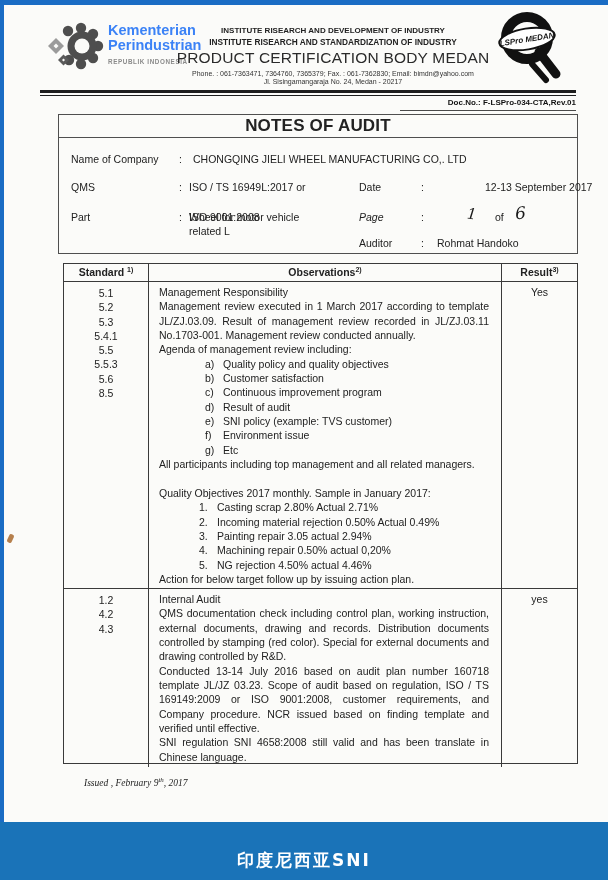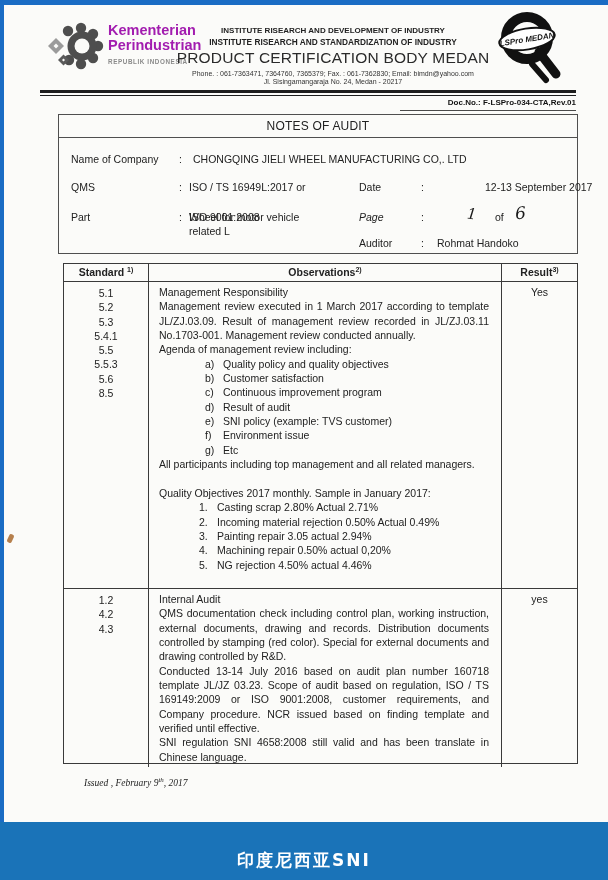--- a/index.html
+++ b/index.html
@@ -8,39 +8,39 @@
     background:#fbfbf9;
     font-family:"Liberation Sans", sans-serif;
     color:#222;
   }
   .edge-top{position:absolute;top:0;left:0;width:608px;height:5px;}
   .edge-left{position:absolute;top:0;left:0;width:4px;height:880px;}
 
   
   .gear-logo{position:absolute;left:44px;top:16px;}
   .ministry{position:absolute;left:108px;top:23px;line-height:15px;}
-  .ministry .l1,.ministry .l2{font-size:14.5px;font-weight:bold;color:#a21caf;}
+  .ministry .l1,.ministry .l2{font-size:14.5px;font-weight:bold;color:#3b82f6;}
   .ministry .l3{font-size:6.3px;letter-spacing:.6px;color:#8a8a8a;margin-top:1px;font-weight:bold;}
   .institute{position:absolute;left:168px;top:26px;width:330px;text-align:center;}
   .institute .i1{font-size:8px;font-weight:bold;}
   .institute .i2{font-size:8.3px;font-weight:bold;margin-top:2px;}
   .institute .i3{font-size:15.5px;font-weight:500;margin-top:2px;letter-spacing:.2px;color:#2a2a2a;}
   .institute .i4{font-size:7px;margin-top:3px;color:#333;}
   .institute .i5{font-size:7px;margin-top:1px;color:#333;}
   .lspro-logo{position:absolute;left:494px;top:8px;}
 
   .rule-double{position:absolute;left:40px;top:90px;width:536px;border-top:3px solid #1e1e1e;}
   .rule-double .inner{margin-top:2px;border-top:1.6px solid #1e1e1e;}
 
   .docno{position:absolute;left:0;top:98px;width:576px;text-align:right;font-size:8px;font-weight:bold;color:#111;}
   .docno-underline{position:absolute;left:400px;top:110px;width:176px;height:1px;background:#4a4a4a;}
 
   
   .form-box{position:absolute;left:58px;top:114px;width:518px;height:138px;border:1.3px solid #4f4f4f;background:transparent;}
-  .form-title{height:22px;line-height:22px;text-align:center;font-size:12px;font-weight:normal;border-bottom:1.3px solid #4f4f4f;letter-spacing:.2px;}
+  .form-title{height:22px;line-height:22px;text-align:center;font-size:17px;font-weight:bold;border-bottom:1.3px solid #4f4f4f;letter-spacing:.2px;}
   .ffield{position:absolute;font-size:10.5px;white-space:nowrap;}
   .hand{font-family:"DejaVu Serif", serif;font-style:italic;font-size:15px;color:#1a1a1a;display:inline-block;}
   .hand.one{transform:rotate(6deg);}
   .hand.six{transform:rotate(-4deg);font-size:17px;}
 
   
   .audit-table{position:absolute;left:63px;top:263px;width:513px;border:1.3px solid #3a3a3a;font-size:10.5px;}
   .t-row{display:grid;grid-template-columns:85px 353px 75px;}
   .t-row > div{border-right:1px solid #3a3a3a;}
   .t-row > div:last-child{border-right:none;}
@@ -224,20 +224,21 @@
             <span>Painting repair 3.05 actual 2.94%</span>
           </div>
         <div class="li num">
             <span class="mk">4.</span>
             <span>Machining repair 0.50% actual 0,20%</span>
           </div>
         <div class="li num">
             <span class="mk">5.</span>
             <span>NG rejection 4.50% actual 4.46%</span>
           </div>
+        <div class="p">Action for below target follow up by issuing action plan.</div>
       </div>
       <div class="res-cell">Yes</div>
     </div>
 
     <div class="t-row t-body row2">
       <div class="std-cell">
         <div>1.2</div>
         <div>4.2</div>
         <div>4.3</div>
       </div>

